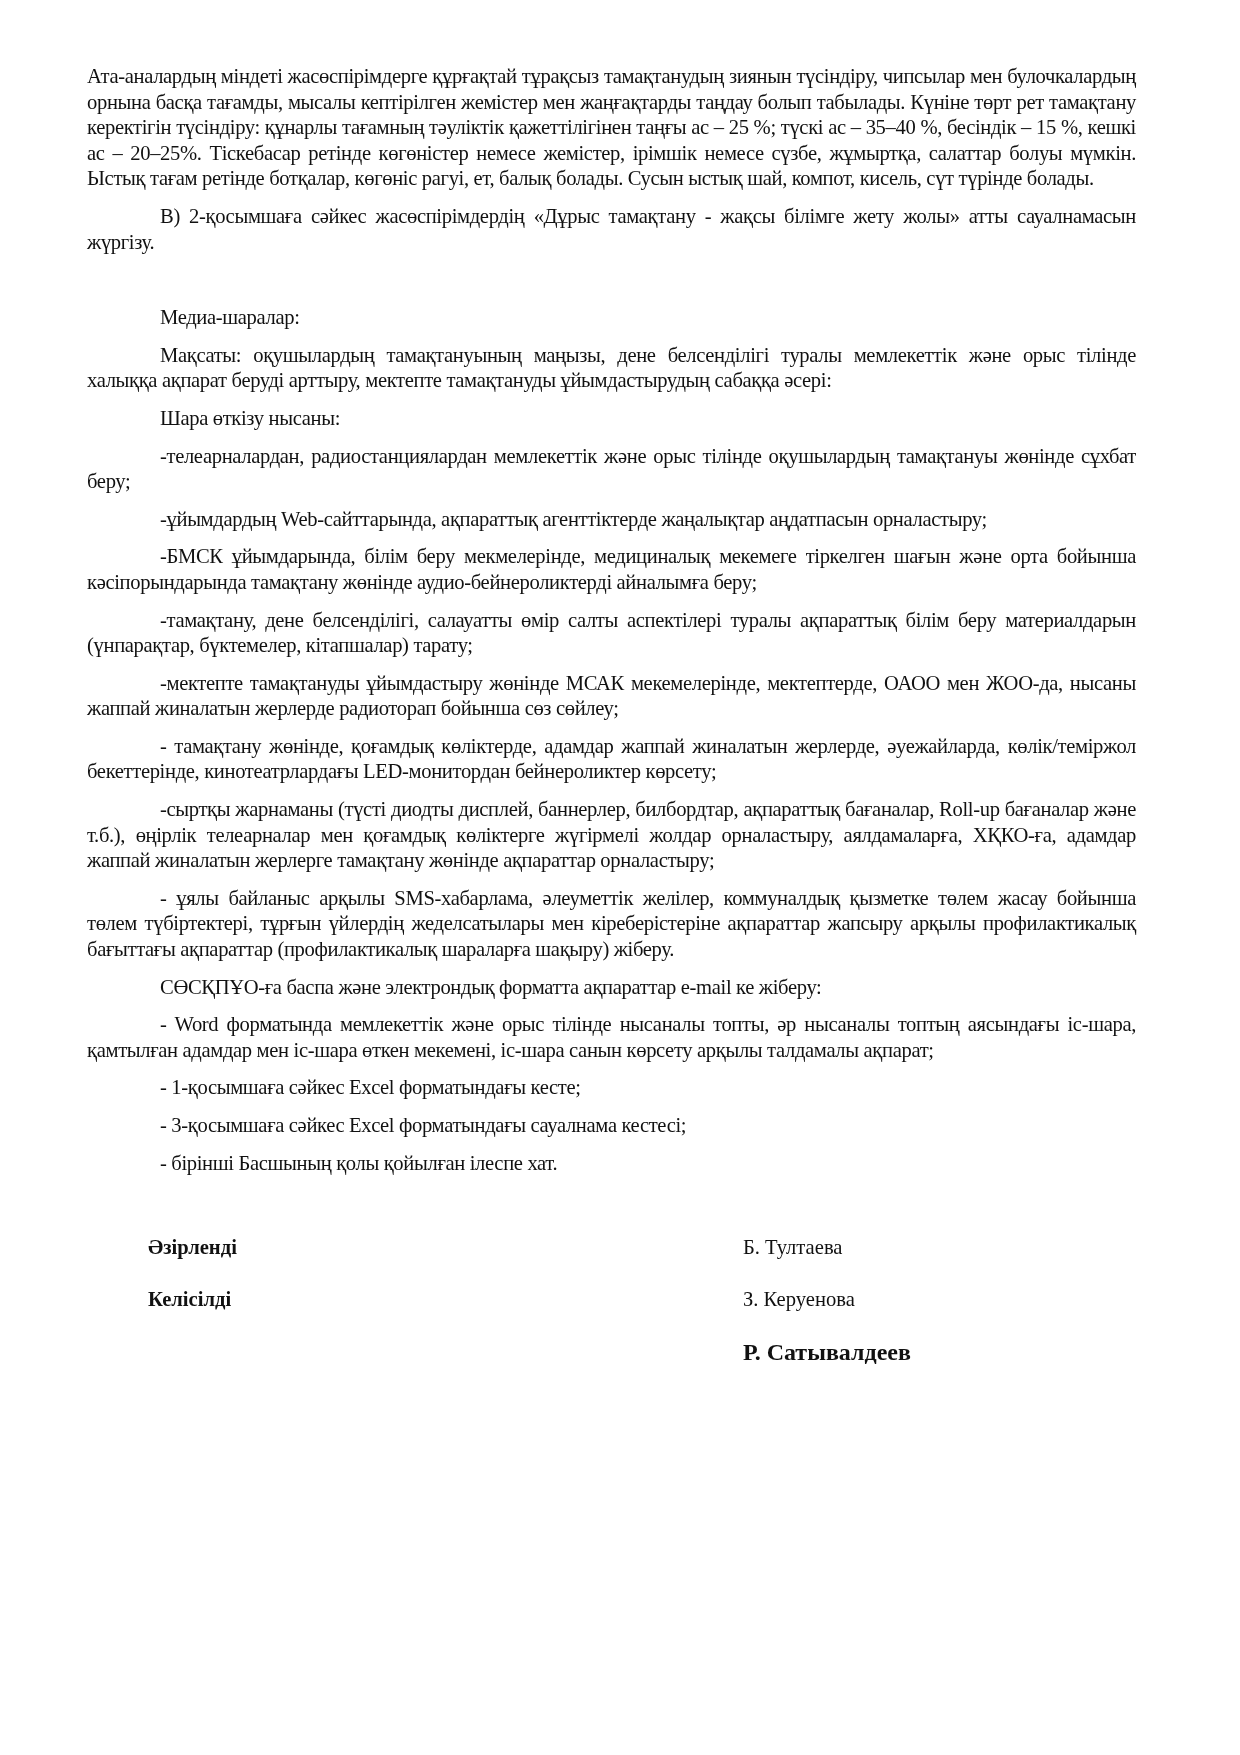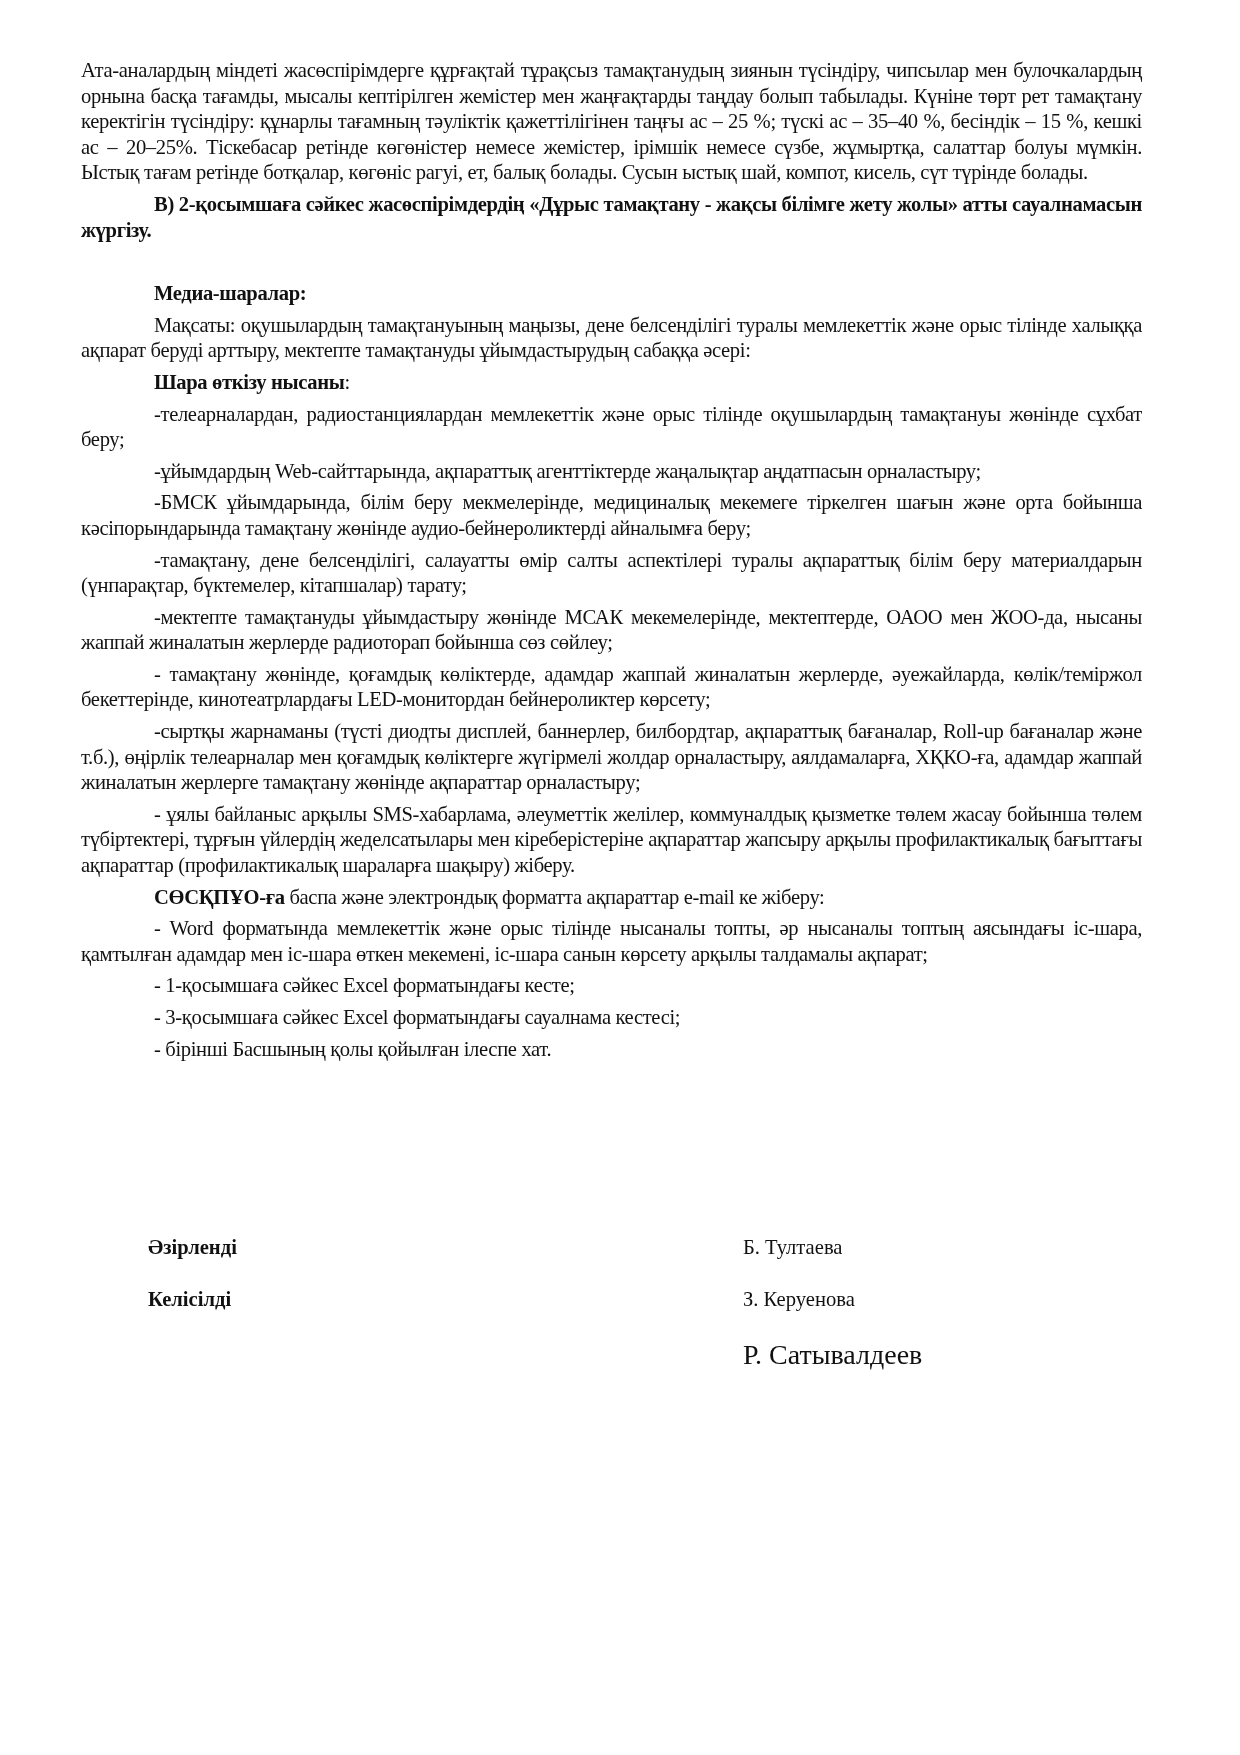--- a/index.html
+++ b/index.html
@@ -18,46 +18,47 @@
     left: 75px;
     top: 52px;
     width: 1073px;
     font-family: "Liberation Serif", "DejaVu Serif", serif;
     font-size: 20.6px;
     line-height: 25.6px;
     color: #111111;
     letter-spacing: -0.35px;
   }
   .p {
-    margin: 6px;
+    margin: 12px;
     text-align: justify;
     text-align-last: left;
   }
   .indent { text-indent: 73px; }
-  .b { font-weight: bold; }
+  .b { font-weight: normal; }
   .gap { height: 26px; }
   .sign {
     position: absolute;
     left: 75px;
     width: 1073px;
     font-family: "Liberation Serif", "DejaVu Serif", serif;
     font-size: 20.6px;
     color: #111111;
   }
   .sign .role {
     position: absolute;
     left: 73px;
     font-weight: bold;
   }
   .sign .name {
     position: absolute;
     left: 668px;
   }
   .sign.big .name {
-    font-size: 28px;
+    font-size: 24px;
+    font-weight: bold;
   }
 </style>
 </head>
 <body>
 
 <div class="page">
   <p class="p">Ата-аналардың міндеті жасөспірімдерге құрғақтай тұрақсыз тамақтанудың зиянын түсіндіру, чипсылар мен булочкалардың орнына басқа тағамды, мысалы кептірілген жемістер мен жаңғақтарды таңдау болып табылады. Күніне төрт рет тамақтану керектігін түсіндіру: құнарлы тағамның тәуліктік қажеттілігінен таңғы ас – 25 %; түскі ас – 35–40 %, бесіндік – 15 %, кешкі ас – 20–25%. Тіскебасар ретінде көгөністер немесе жемістер, ірімшік немесе сүзбе, жұмыртқа, салаттар болуы мүмкін. Ыстық тағам ретінде ботқалар, көгөніс рагуі, ет, балық болады. Сусын ыстық шай, компот, кисель, сүт түрінде болады.</p>
 
   <p class="p indent b">В) 2-қосымшаға сәйкес жасөспірімдердің «Дұрыс тамақтану - жақсы білімге жету жолы» атты сауалнамасын жүргізу.</p>
 

